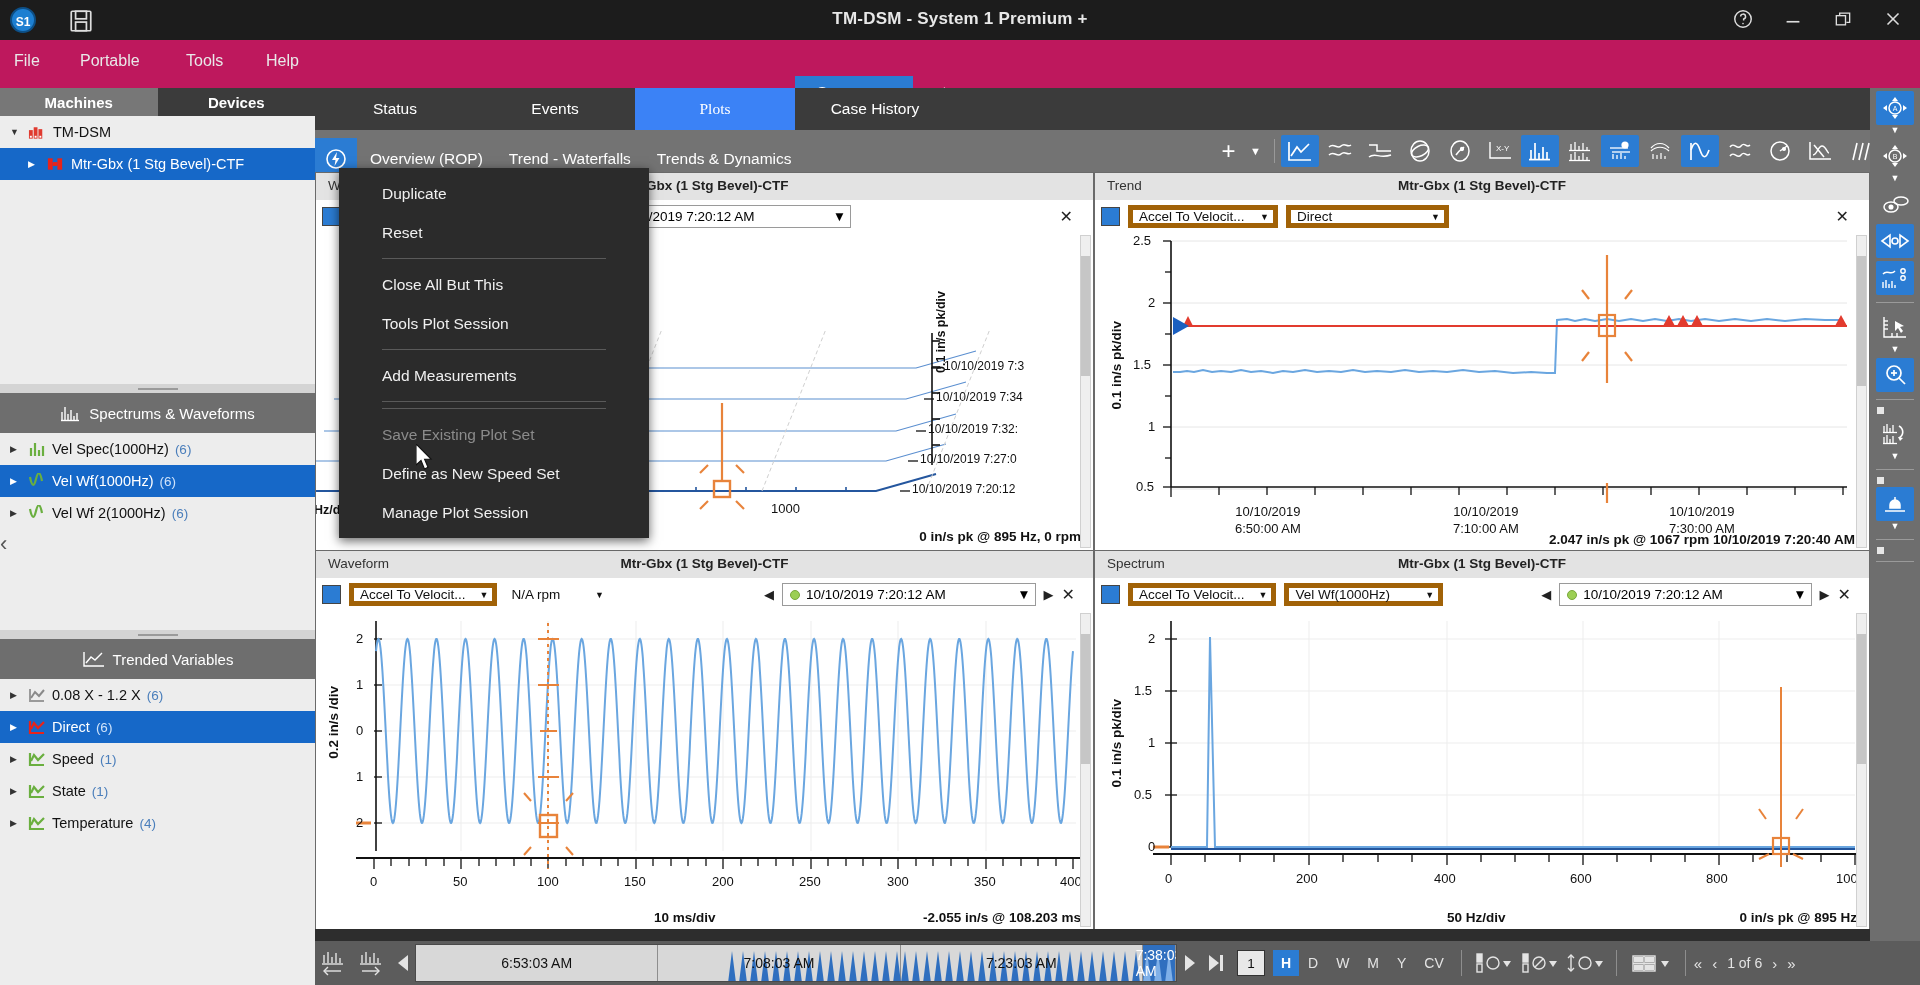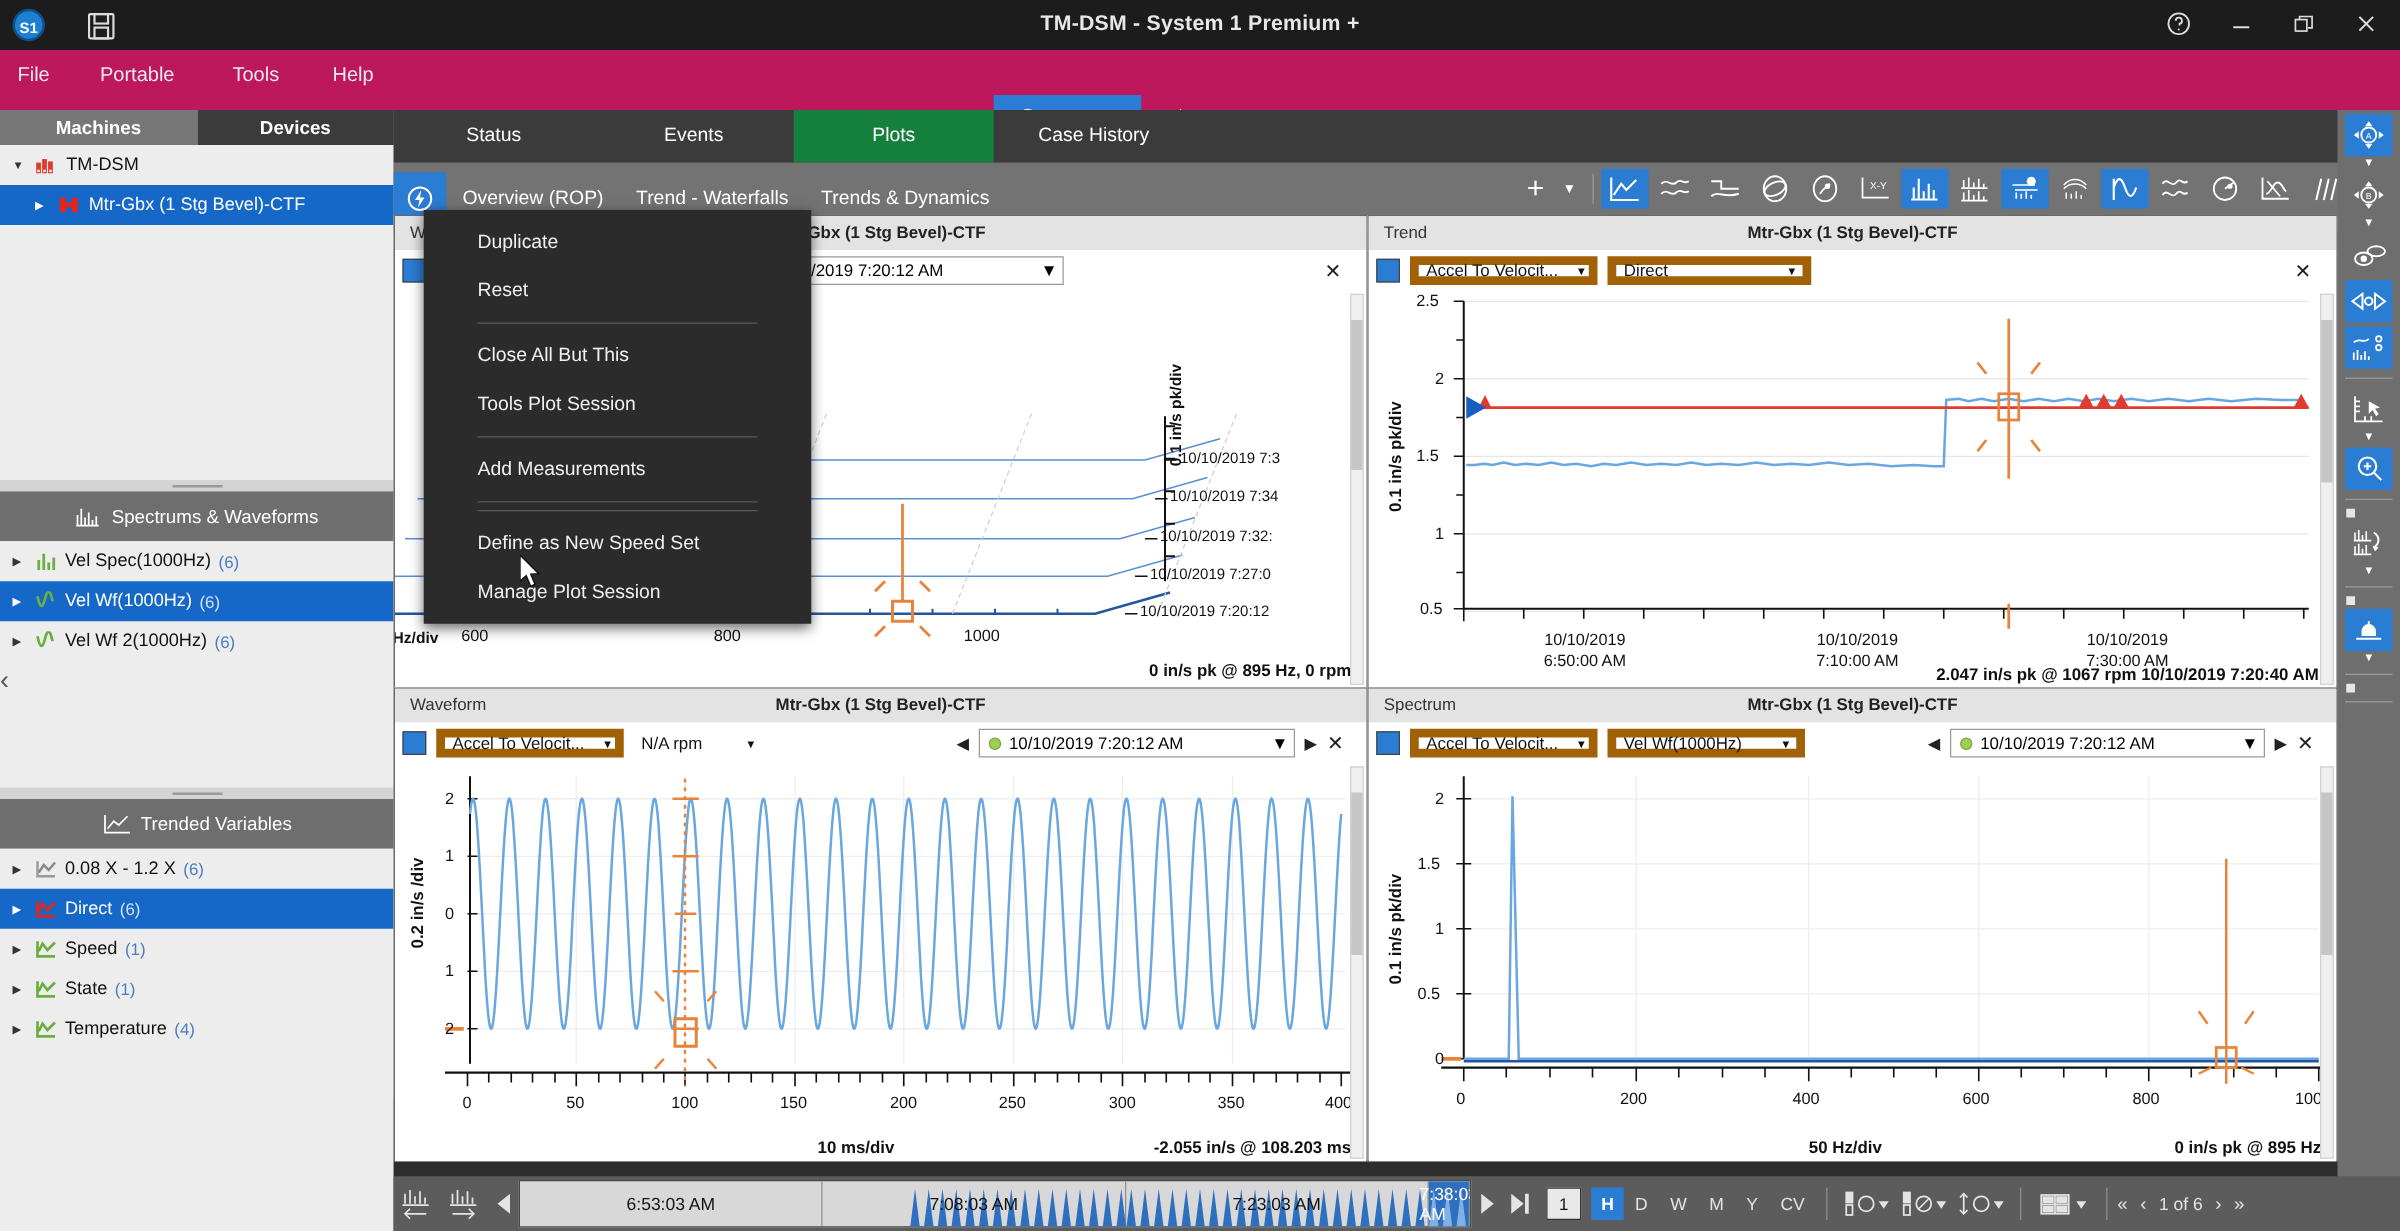--- a/index.html
+++ b/index.html
@@ -50,21 +50,21 @@
   .grip{ height:9px; background:#d4d4d4; position:relative;}
   .grip:after{content:"";position:absolute;left:50%;top:4px;margin-left:-20px;width:40px;height:2px;background:#9a9a9a;}
   .collapser{ position:absolute; left:0; top:438px; width:20px; height:36px; z-index:30;
               color:#555; font-size:22px; display:flex;align-items:center;}
 
   
   .main{ position:absolute; left:315px; top:88px; width:1605px; height:897px; background:#2d2d2d; }
   .maintabs{ display:flex; height:42px; background:#3b3b3b;}
   .mtab{ width:160px; display:flex;align-items:center;justify-content:center; color:#fff;
          font-size:15.5px; cursor:pointer;}
-  .mtab.active{ background:#15803d; }
+  .mtab.active{ background:#3b82f6;font-family:Liberation Serif, serif; }
 
   .plotbar{ position:relative; height:57px; background:#737373; display:flex; align-items:center;}
   .flashbtn{ width:42px;height:42px; background:#2b7cd3; display:flex;align-items:center;justify-content:center;}
   .ptab{ padding:0 13px; color:#fff; font-size:15.5px; cursor:pointer; line-height:42px;}
   .ptab.active{ color:#fff; }
   .plustool{ position:absolute; right:0; top:0; height:42px; display:flex; align-items:center;}
   .tbtn{ width:27px;height:30px; display:flex;align-items:center;justify-content:center;
          color:#fff; font-size:16px; cursor:pointer;}
   .ticon{ width:38px;height:32px; margin:0 1px; display:flex;align-items:center;justify-content:center;
           cursor:pointer; border-radius:2px;}
@@ -74,21 +74,21 @@
   
   .plotgrid{ position:absolute; left:0; top:84px; width:1605px; height:757px; }
   .cell{ position:absolute; background:#fff; border:1px solid #6a6a6a; }
   .cellhdr{ height:27px; background:#e3e3e3; position:relative; }
   .cellhdr .kind{ position:absolute; left:12px; top:5px; font-size:13.5px; color:#333; }
   .cellhdr .mach{ position:absolute; left:0; top:5px; width:100%; text-align:center;
                   font-size:13.5px; font-weight:bold; color:#222;}
   .cellctl{ height:33px; background:#fff; display:flex; align-items:center; gap:8px;
             padding:0 6px; position:relative; }
   .bluebox{ width:19px;height:19px;background:#2b7cd3;border:1px solid #444; flex:none;}
-  .dd{ height:23px; border:7px solid #a16207; background:#fff; font-size:13.5px; color:#111;
+  .dd{ height:23px; border:5px solid #a16207; background:#fff; font-size:13.5px; color:#111;
        display:flex; align-items:center; padding:0 4px 0 6px; gap:6px; cursor:pointer; white-space:nowrap;}
   .dd .car{ font-size:9px; color:#111; margin-left:auto; padding-left:8px;}
   .plaindd{ border:none; }
   .tsbox{ height:23px; border:1px solid #9a9a9a; background:#fff; display:flex;align-items:center;
           gap:6px; padding:0 4px 0 7px; font-size:13.5px;}
   .greendot{ width:10px;height:10px;border-radius:50%;background:#9ccf54;border:1px solid #7aa83c;}
   .xbtn{ font-size:16px;color:#222; cursor:pointer; }
   .plotarea{ position:relative; background:#fff; overflow:hidden;}
   .axlabel{ position:absolute; font-size:12.5px; font-weight:bold; color:#111;}
   .tick{ position:absolute; font-size:13px; color:#111; }
@@ -1168,20 +1168,21 @@
   <div class="ctxmenu" id="ctxmenu">
       <div class="ctxitem">Duplicate</div>
       <div class="ctxitem">Reset</div>
       <div class="ctxsep"></div>
       <div class="ctxitem">Close All But This</div>
       <div class="ctxitem">Tools Plot Session</div>
       <div class="ctxsep"></div>
       <div class="ctxitem">Add Measurements</div>
       <div class="ctxsep"></div>
       <div class="ctxsep"></div>
+      <div class="ctxitem dis">Save Existing Plot Set</div>
       <div class="ctxitem">Define as New Speed Set</div>
       <div class="ctxitem">Manage Plot Session</div>
     </div>
   <div class="cursorarrow">
     <svg width="22" height="30" viewBox="0 0 22 30">
         <polygon points="0,0 0,21 5,16.5 8.5,25 12,23.3 8.6,15.3 15,15" fill="#fff" stroke="#111" stroke-width="1.1"></polygon>
       </svg>
   </div>
 
 </div>

